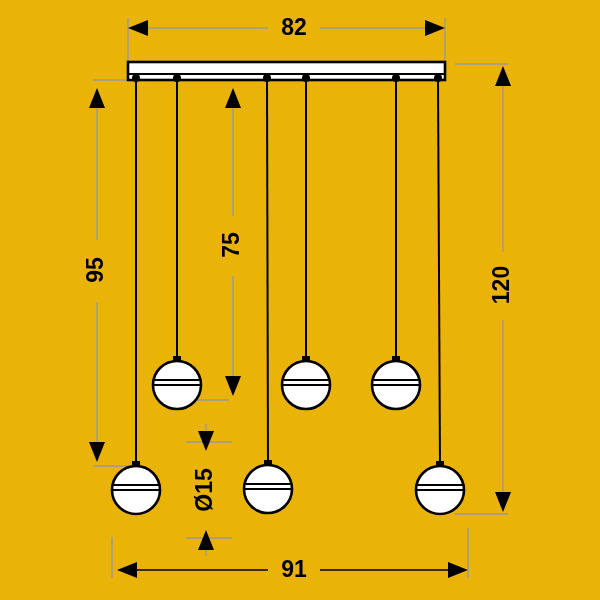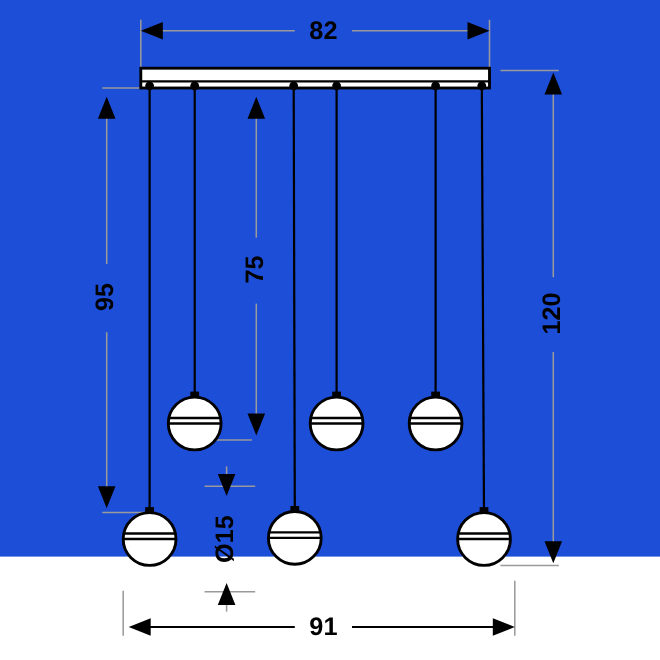--- a/index.html
+++ b/index.html
@@ -1,21 +1,21 @@
 <!DOCTYPE html>
 <html><head>
 <meta charset="utf-8">
 <style>
   html,body{margin:0;padding:0;background:#ffffff;}
   body{
     width:600px;height:600px;
     font-family:"Liberation Sans", sans-serif;
     overflow:hidden;
   }
-  #stage{position:relative;width:600px;height:506px;background:#1d4ed8;}
+  #stage{position:relative;width:600px;height:600px;background:#eab308;}
   svg#drawing{display:block;width:600px;height:600px;}
   .dimtext{
     font-family:"Liberation Sans", sans-serif;
     font-size:23px;
     font-weight:700;
     fill:#000000;
     text-anchor:middle;
     dominant-baseline:middle;
   }
 </style>

